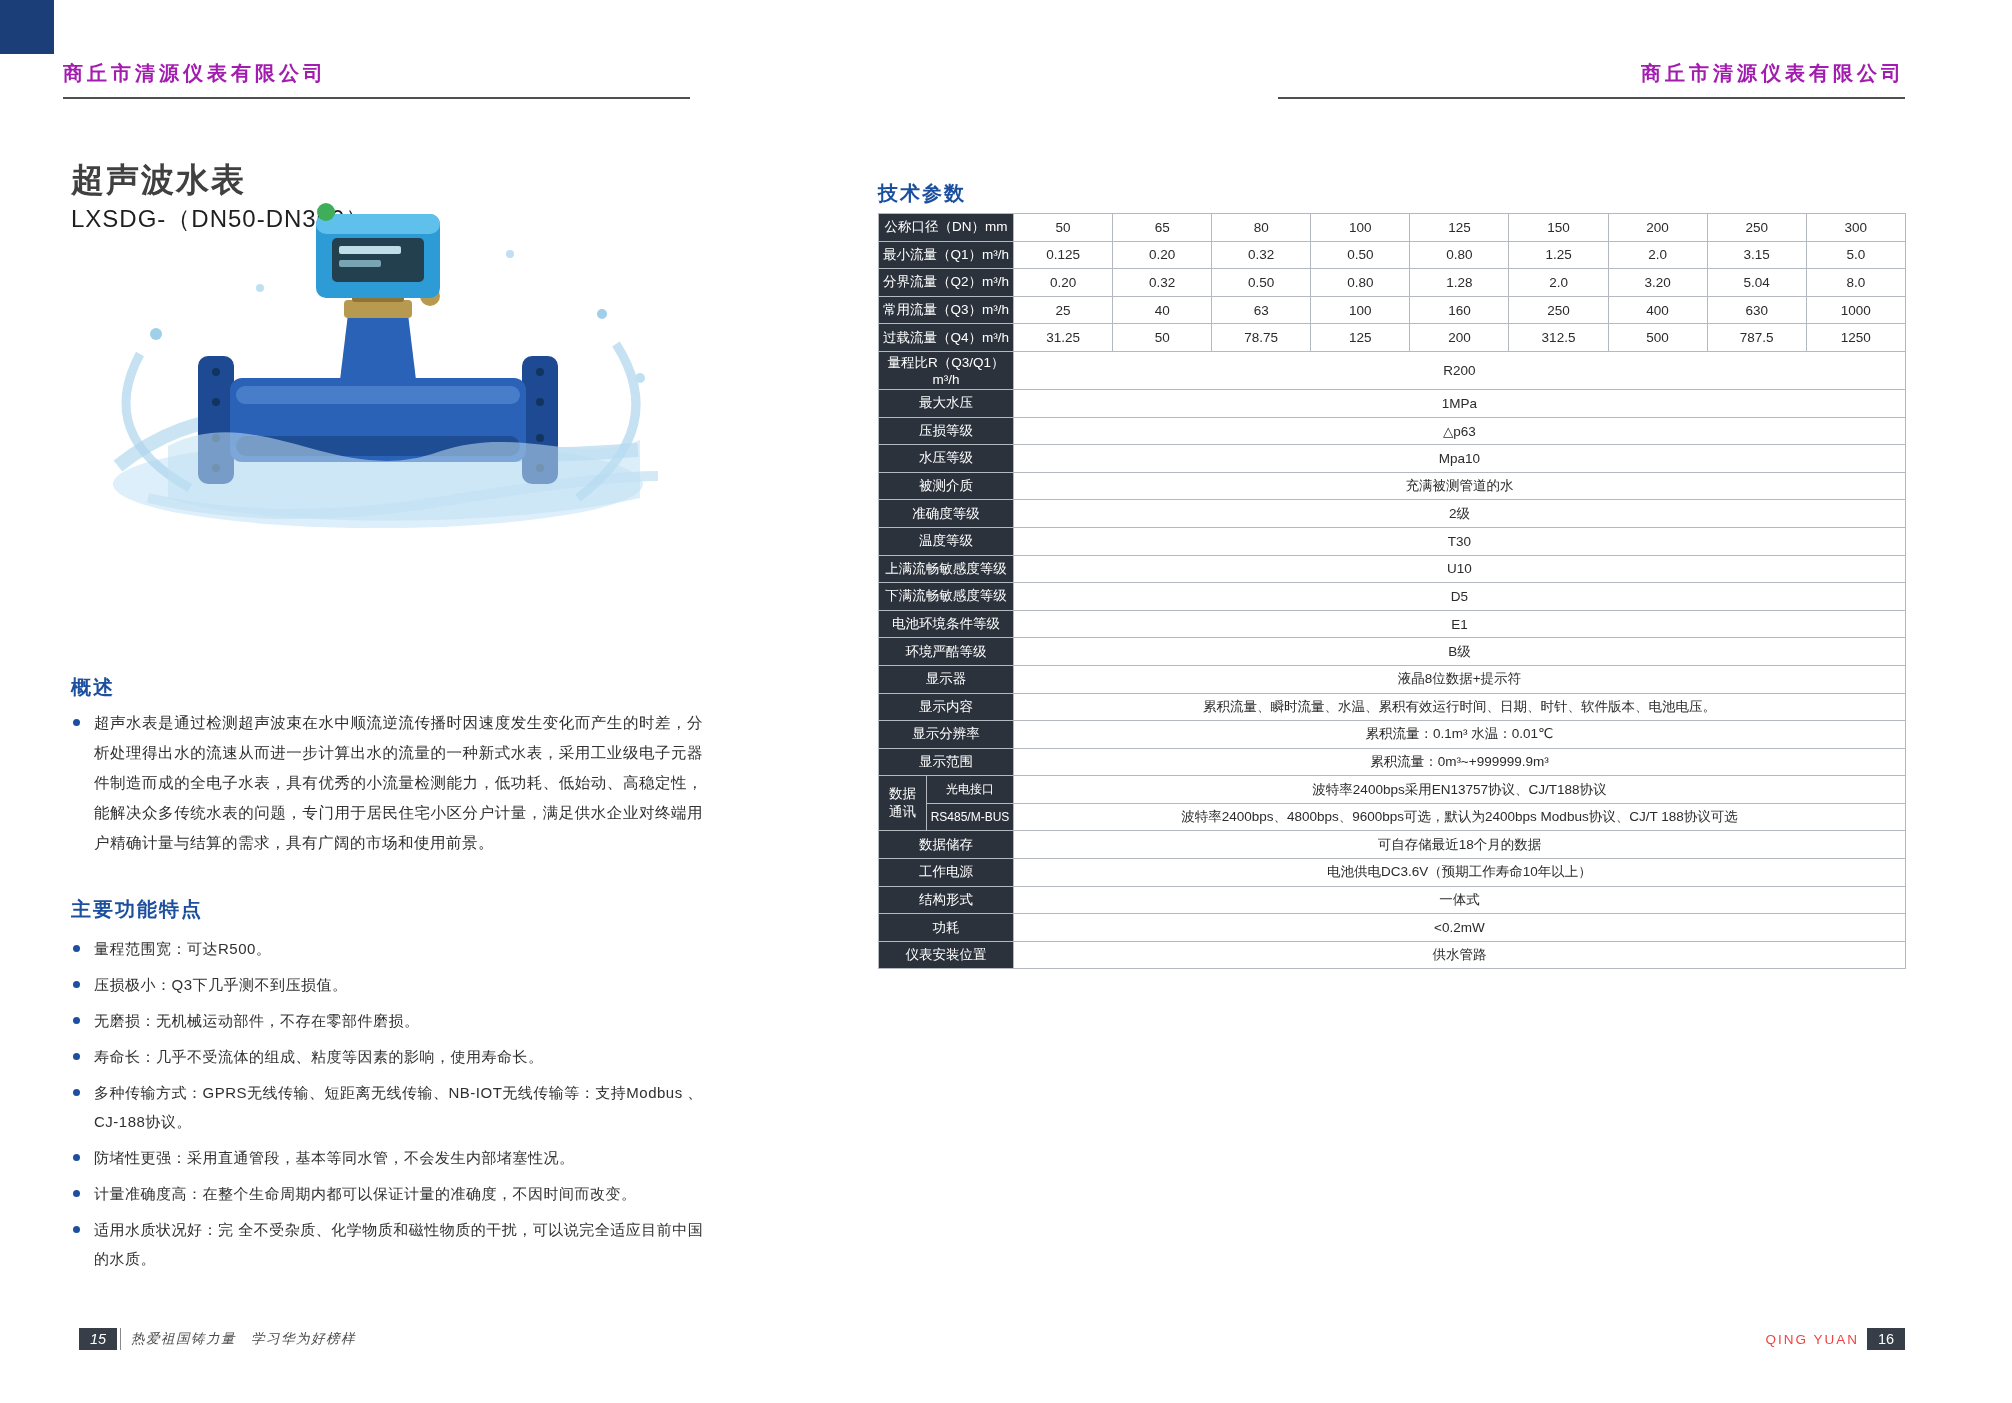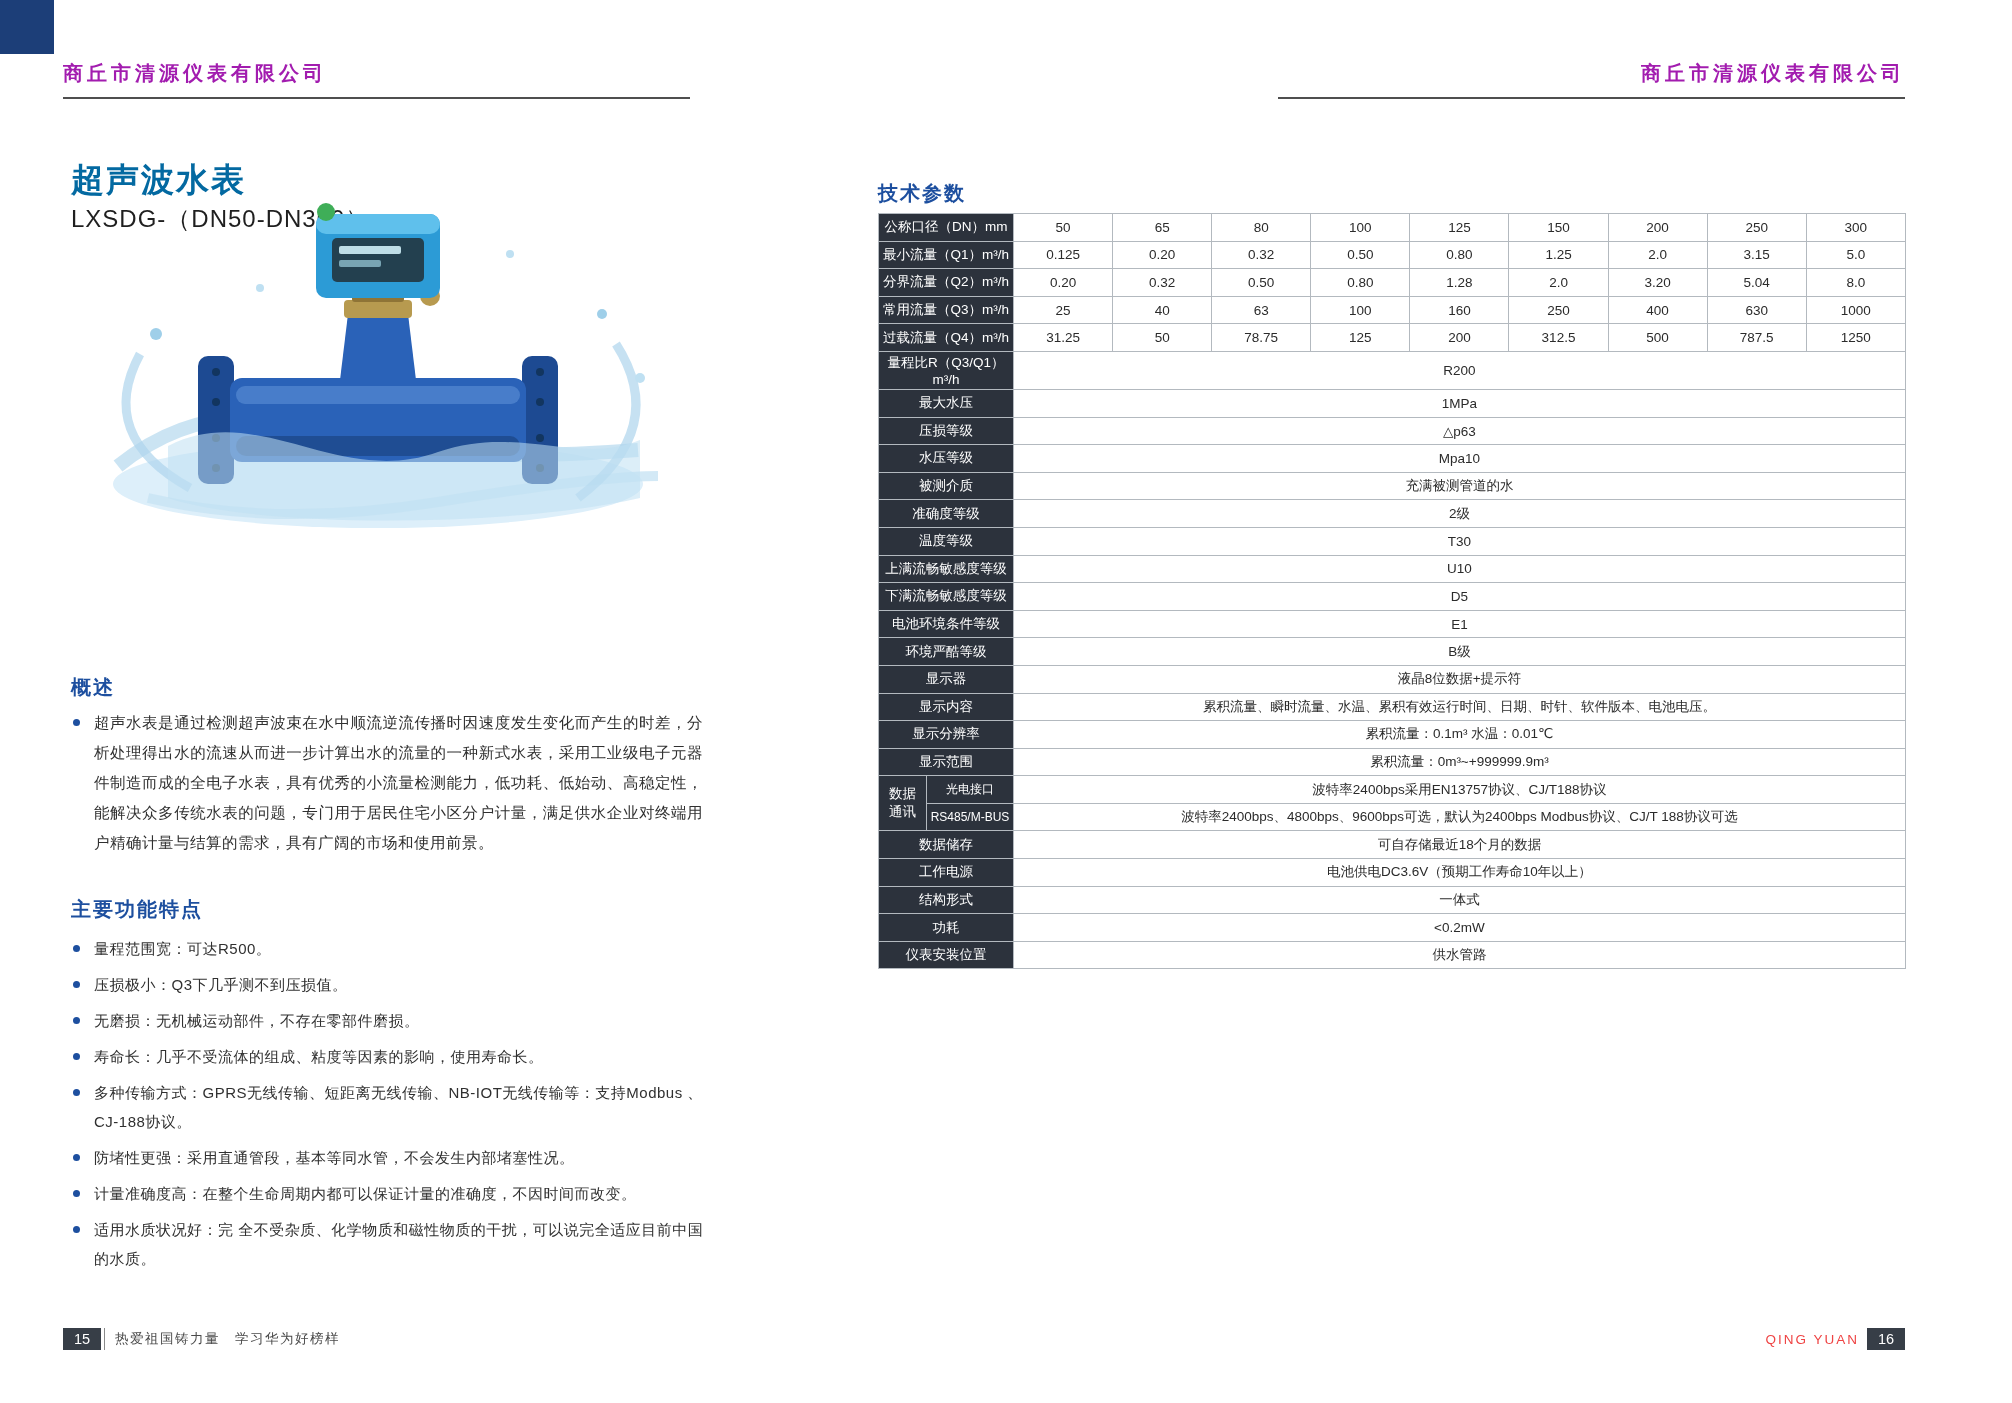--- a/index.html
+++ b/index.html
@@ -9,21 +9,21 @@
 
   .corner-square { position:absolute; left:0; top:0; width:54px; height:54px; background:#1c3e78; }
 
   .hdr { position:absolute; top:60px; font-size:20px; font-weight:bold; color:#a21caf; letter-spacing:4px; }
   .hdr-left { left:63px; }
   .hdr-right { right:107px; }
   .hdr-rule { position:absolute; top:97px; height:2px; background:#4f4f4f; }
   .rule-left { left:63px; width:627px; }
   .rule-right { right:107px; width:627px; }
 
-  .product-title { position:absolute; left:71px; top:158px; font-size:33px; font-weight:bold; color:#0369a1; letter-spacing:2px; }
+  .product-title { position:absolute; left:71px; top:158px; font-size:33px; font-weight:bold; color:#404040; letter-spacing:2px; }
   .product-model { position:absolute; left:71px; top:203px; font-size:24px; color:#1f1f1f; letter-spacing:1px; }
 
   .figure { position:absolute; left:78px; top:196px; width:600px; height:345px; }
 
   .sec-h { position:absolute; font-size:20px; font-weight:bold; color:#1d4f9f; letter-spacing:2px; }
   .overview-h { left:71px; top:674px; }
   .features-h { left:71px; top:896px; }
 
   .overview-item { position:absolute; left:73px; top:708px; width:630px; display:flex; }
   .dot { flex:0 0 auto; width:7px; height:7px; border-radius:50%; background:#1d4f9f; margin:11px 14px 0 0; }
@@ -35,21 +35,21 @@
 
   .spec-h { position:absolute; left:878px; top:180px; font-size:20px; font-weight:bold; color:#1d4f9f; letter-spacing:2px; }
 
   table.spec { position:absolute; left:878px; top:213px; width:1027px; border-collapse:collapse; table-layout:fixed;border-radius:17px; }
   table.spec td { border:1.5px solid #b3b9bf; text-align:center; vertical-align:middle; font-size:13.5px; color:#2b2b2b; height:27.6px; padding:2px 3px; overflow:hidden; }
   table.spec td.lab { background:#2c323c; color:#ffffff; font-weight:normal; }
   table.spec td.sub { font-size:12px; padding:2px 1px; }
   table.spec td.grp { font-size:13.5px; line-height:18px; padding:2px 6px; }
   col.c-g1 { width:48px; } col.c-g2 { width:87px; } col.c-d { width:99.1px; }
 
-  .footer-left { position:absolute; left:63px; top:1328px; display:flex; align-items:stretch; height:22px; }
+  .footer-left { position:absolute; left:79px; top:1328px; display:flex; align-items:stretch; height:22px;font-style:italic; }
   .footer-right { position:absolute; right:107px; top:1328px; display:flex; align-items:stretch; height:22px; }
   .pg-box { background:#373e47; color:#ffffff; font-size:14.5px; display:flex; align-items:center; justify-content:center; width:38px; }
   .slogan { border-left:1px solid #8a8a8a; margin-left:3px; padding-left:10px; display:flex; align-items:center; font-size:13.5px; color:#4a4a4a; letter-spacing:1.5px; }
   .brand { display:flex; align-items:center; font-size:13.5px; color:#ef4444; letter-spacing:2px; margin-right:8px; }
 </style>
 </head>
 <body>
 
 <div class="sheet">
 

